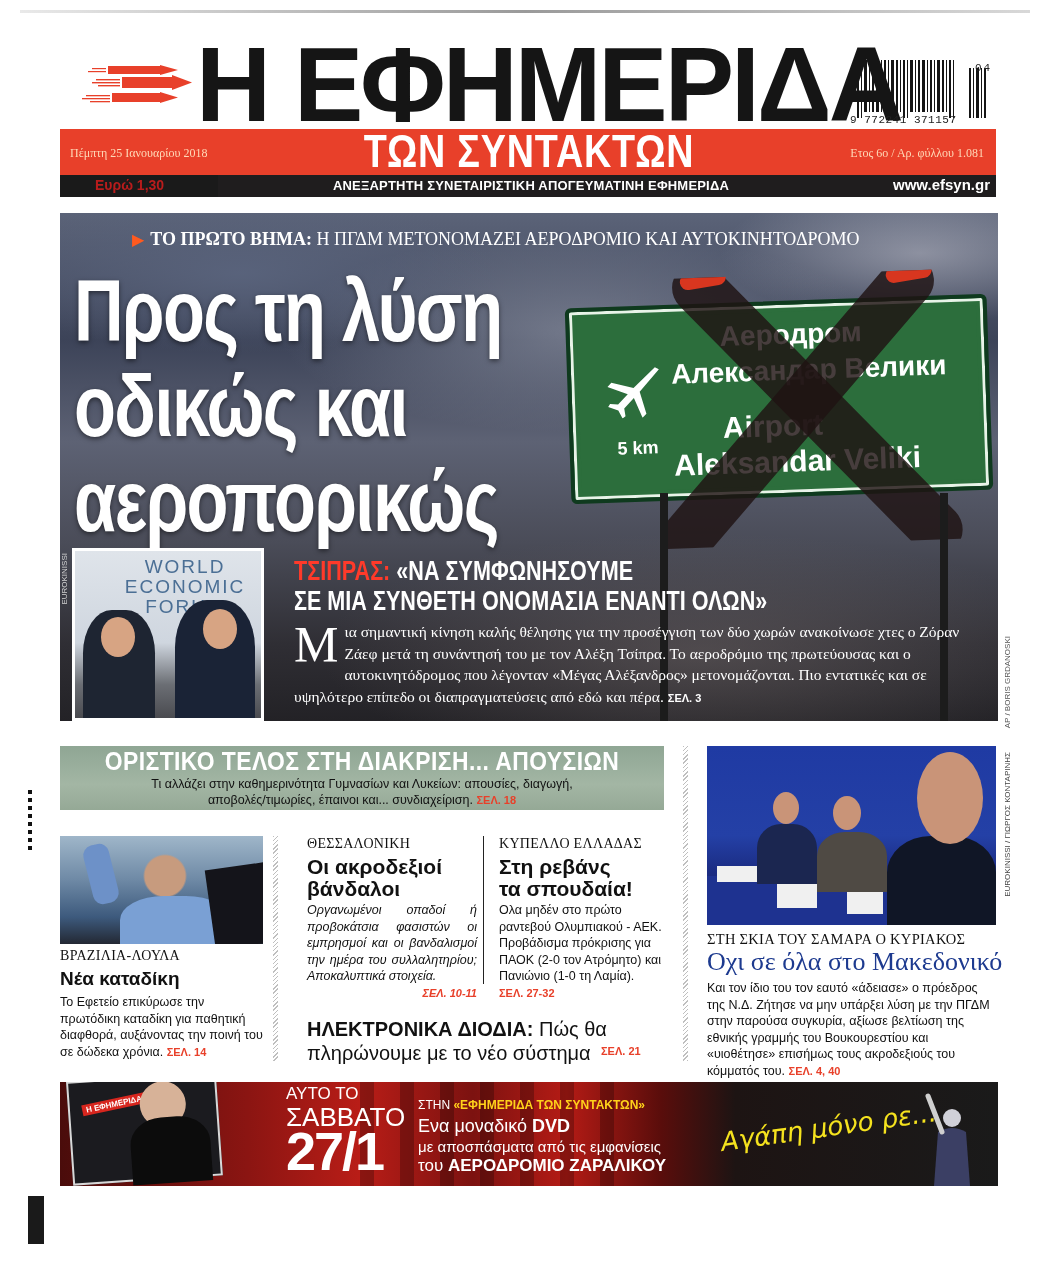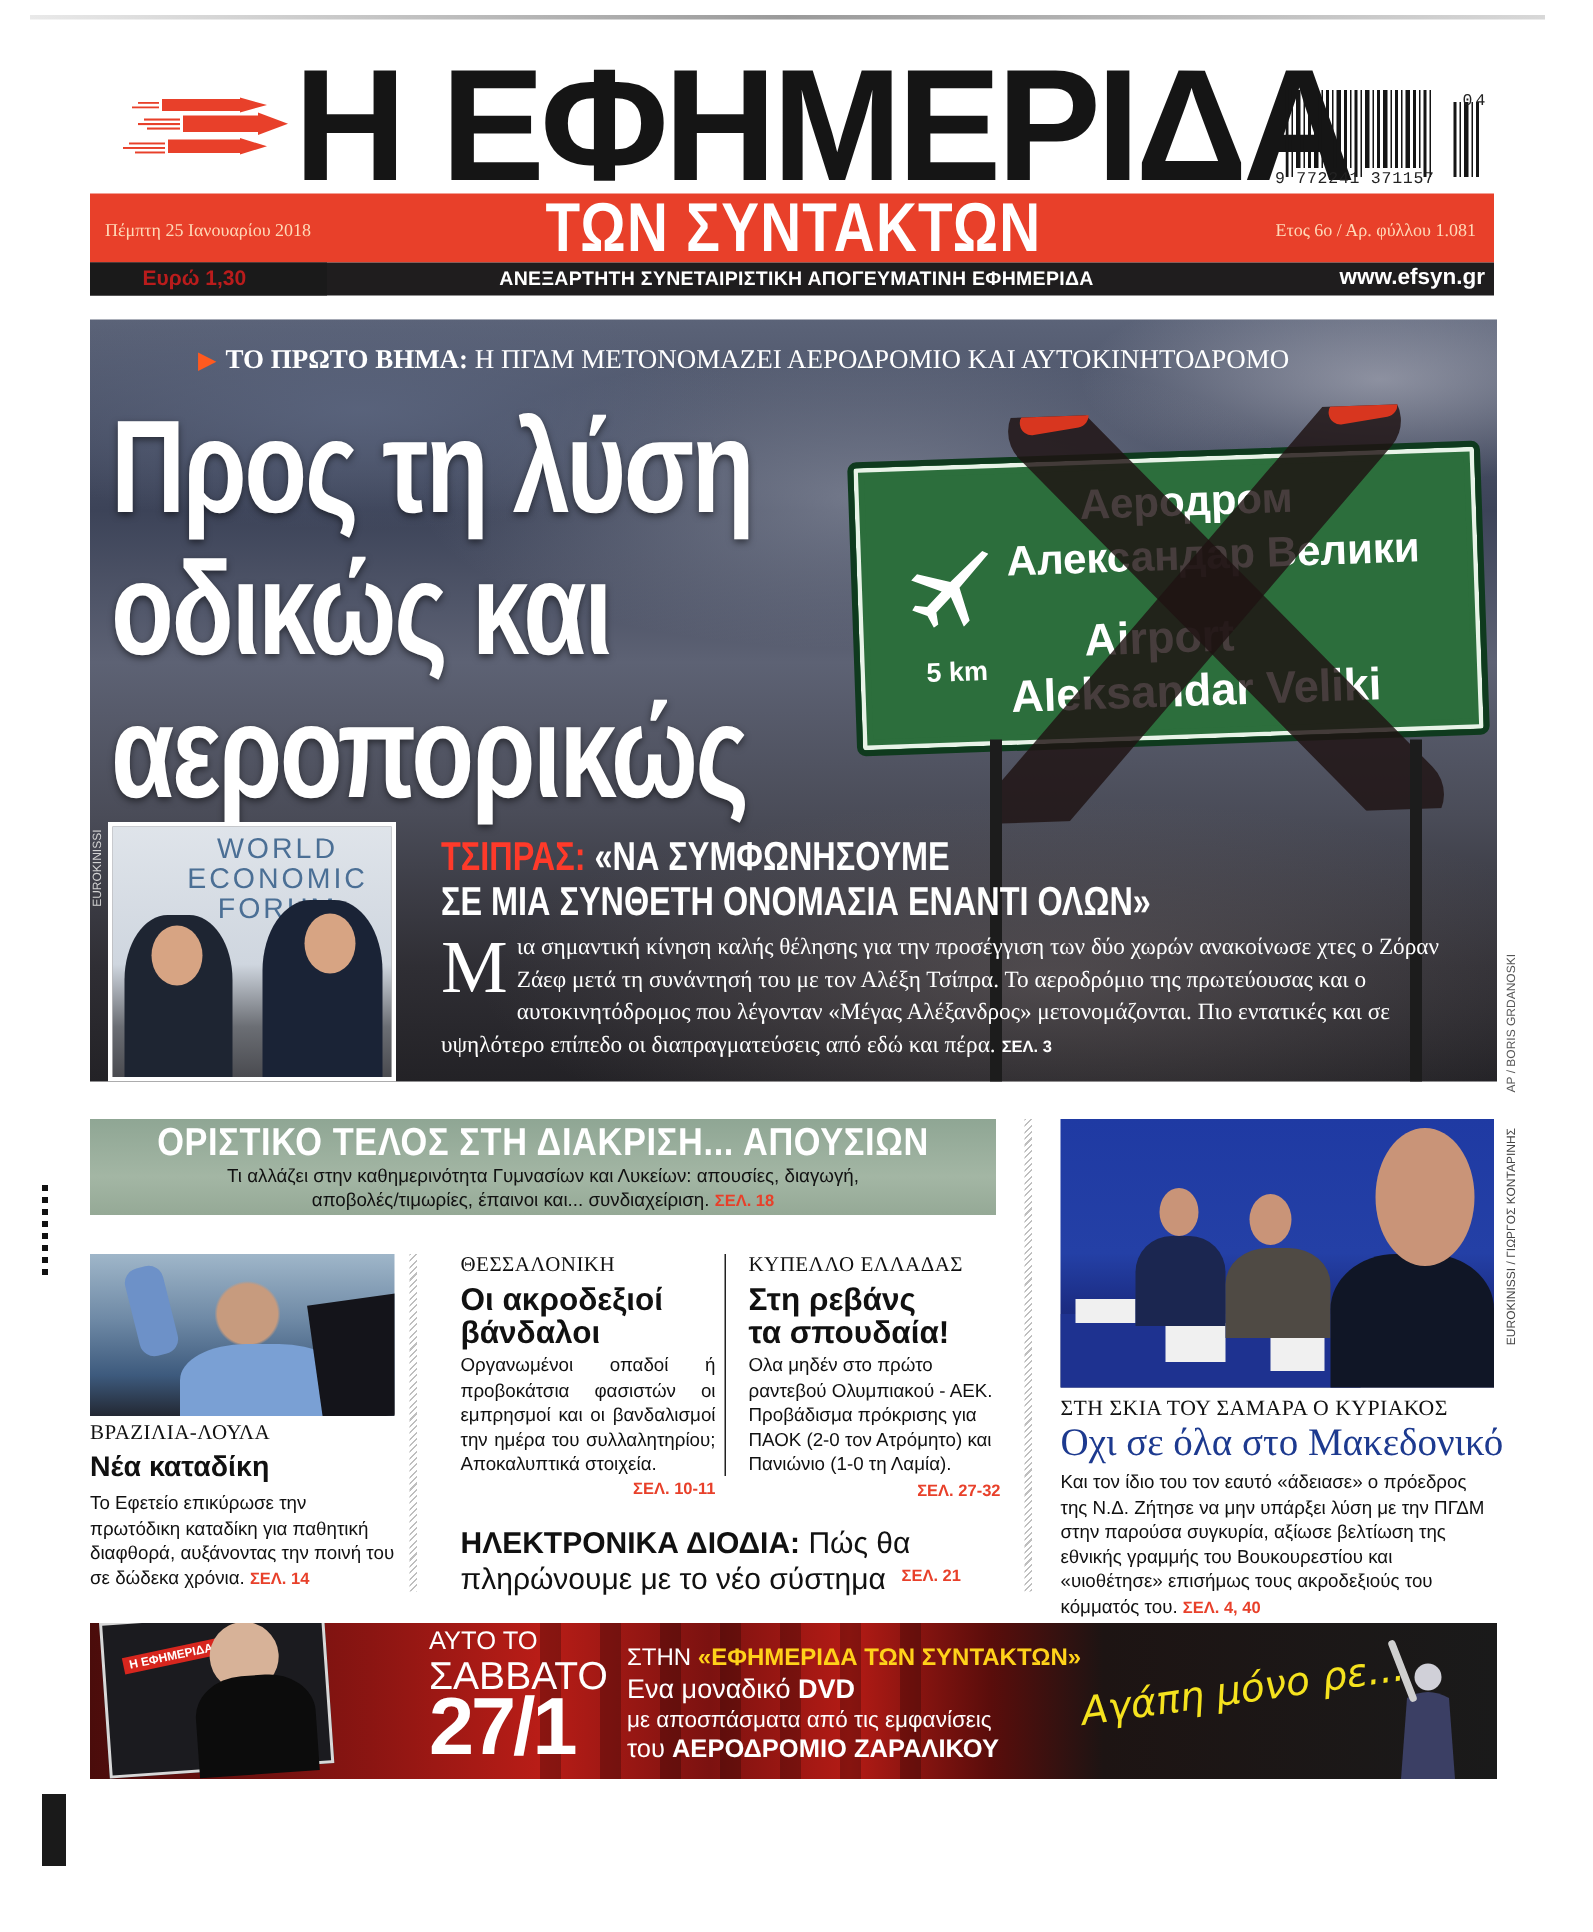--- a/index.html
+++ b/index.html
@@ -274,37 +274,37 @@
     <span>Το Εφετείο επικύρωσε την πρωτόδικη καταδίκη για παθητική διαφθορά, αυξάνοντας την ποινή του σε δώδεκα χρόνια.</span> <span class="sel">ΣΕΛ. 14</span>
   </div>
 </div>
 
 <div>
   <div class="col-kicker" style="left:307px; top:836px;">ΘΕΣΣΑΛΟΝΙΚΗ</div>
   <div class="col-title" style="left:307px; top:856px;">
     <div>Οι ακροδεξιοί</div>
     <div>βάνδαλοι</div>
   </div>
-  <div class="col-body" style="left:307px; top:902px; width:170px; text-align:justify;">
+  <div class="col-body" style="left:307px; top:902px; width:170px; text-align:justify;font-style:italic;">
     <span>Οργανωμένοι οπαδοί ή προβοκάτσια φασιστών οι εμπρησμοί και οι βανδαλισμοί την ημέρα του συλλαλητηρίου; Αποκαλυπτικά στοιχεία.</span>
     <span class="sel" style="float:right;">ΣΕΛ. 10-11</span>
   </div>
 </div>
 
 <div class="col-divider"></div>
 
 <div>
   <div class="col-kicker" style="left:499px; top:836px;">ΚΥΠΕΛΛΟ ΕΛΛΑΔΑΣ</div>
   <div class="col-title" style="left:499px; top:856px;">
     <div>Στη ρεβάνς</div>
     <div>τα σπουδαία!</div>
   </div>
   <div class="col-body" style="left:499px; top:902px; width:168px;">
     <span>Ολα μηδέν στο πρώτο ραντεβού Ολυμπιακού - ΑΕΚ. Προβάδισμα πρόκρισης για ΠΑΟΚ (2-0 τον Ατρόμητο) και Πανιώνιο (1-0 τη Λαμία).</span>
-    <div style="text-align:right;"><span class="sel">ΣΕΛ. 27-32</span></div>
+    <div style=""><span class="sel">ΣΕΛ. 27-32</span></div>
   </div>
 </div>
 
 <div>
   <div class="toll-headline">
     <b>ΗΛΕΚΤΡΟΝΙΚΑ ΔΙΟΔΙΑ:</b> <span>Πώς θα πληρώνουμε με το νέο σύστημα</span>
   </div>
   <div class="toll-sel sel">ΣΕΛ. 21</div>
 </div>
 
@@ -341,21 +341,21 @@
     <div class="dvd-cover-logo">Η ΕΦΗΜΕΡΙΔΑ</div>
     <div class="dvd-head"></div>
       <div class="dvd-body"></div>
   </div>
   <div class="ad-small">
     <div>ΑΥΤΟ ΤΟ</div>
     <div style="font-size:26px; line-height:26px;">ΣΑΒΒΑΤΟ</div>
   </div>
   <div class="ad-big">27/1</div>
   <div class="ad-text">
-    <div style="font-size:16px;"><span>ΣΤΗΝ</span> <span class="yellow">«ΕΦΗΜΕΡΙΔΑ ΤΩΝ ΣΥΝΤΑΚΤΩΝ»</span></div>
+    <div style="font-size:12px;"><span>ΣΤΗΝ</span> <span class="yellow">«ΕΦΗΜΕΡΙΔΑ ΤΩΝ ΣΥΝΤΑΚΤΩΝ»</span></div>
     <div style="font-size:18px; line-height:22px;"><span>Ενα μοναδικό</span> <b>DVD</b></div>
     <div>με αποσπάσματα από τις εμφανίσεις</div>
     <div style="font-size:17px;"><span>του</span> <b>ΑΕΡΟΔΡΟΜΙΟ ΖΑΡΑΛΙΚΟΥ</b></div>
   </div>
   <div class="ad-script">Αγάπη μόνο ρε...</div>
   <svg class="ad-performer" viewBox="0 0 60 94">
     <circle cx="32" cy="26" r="9" fill="#d0d0d8"></circle>
     <path d="M18 40 Q32 32 46 40 L50 94 L14 94 Z" fill="#3b3f64"></path>
     <path d="M22 40 L8 4" stroke="#cfcfcf" stroke-width="5" stroke-linecap="round"></path>
   </svg>

